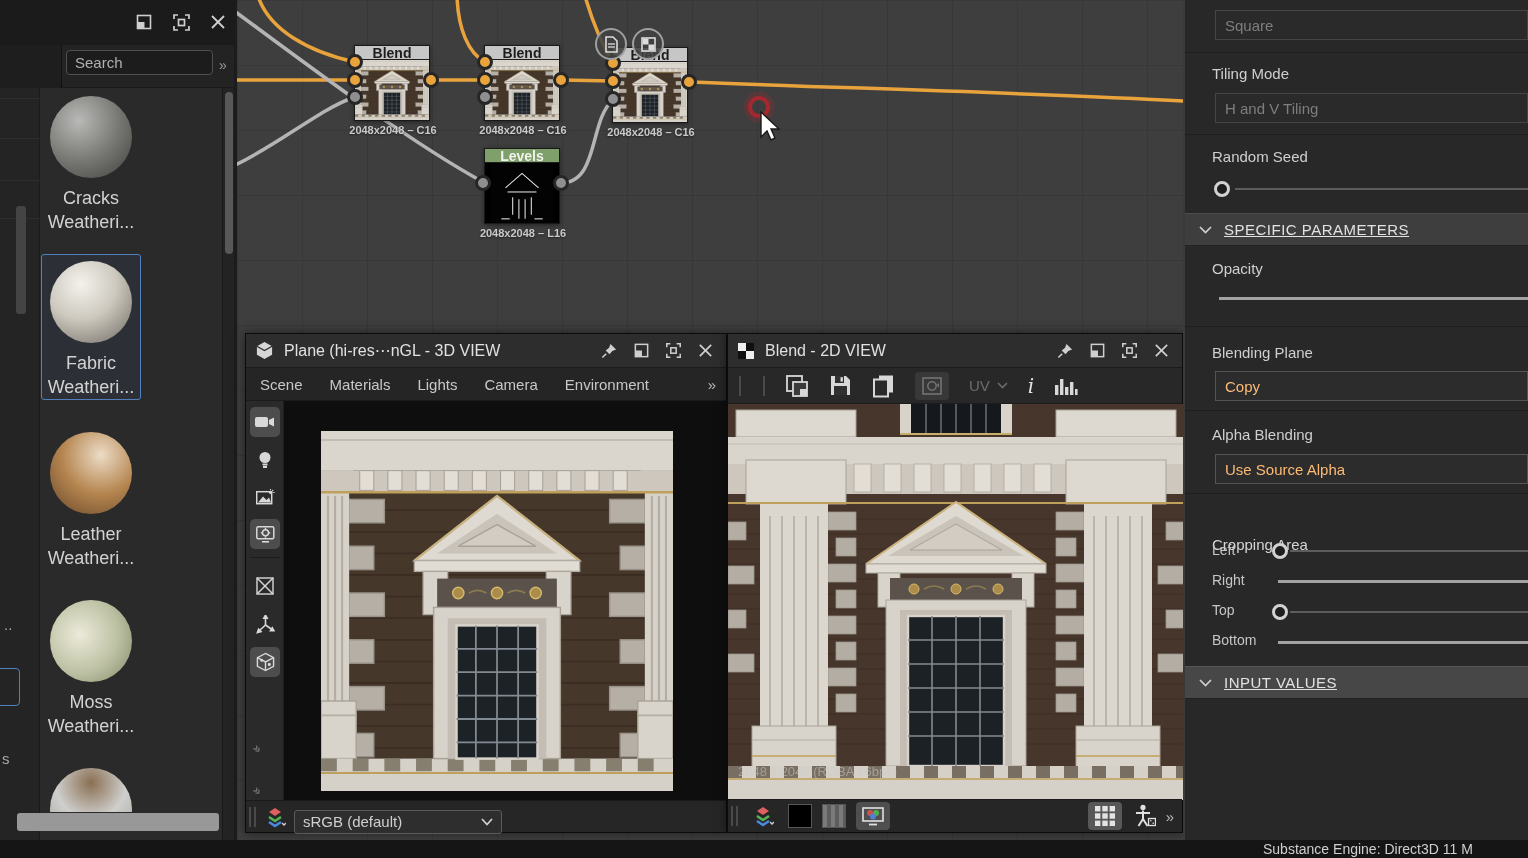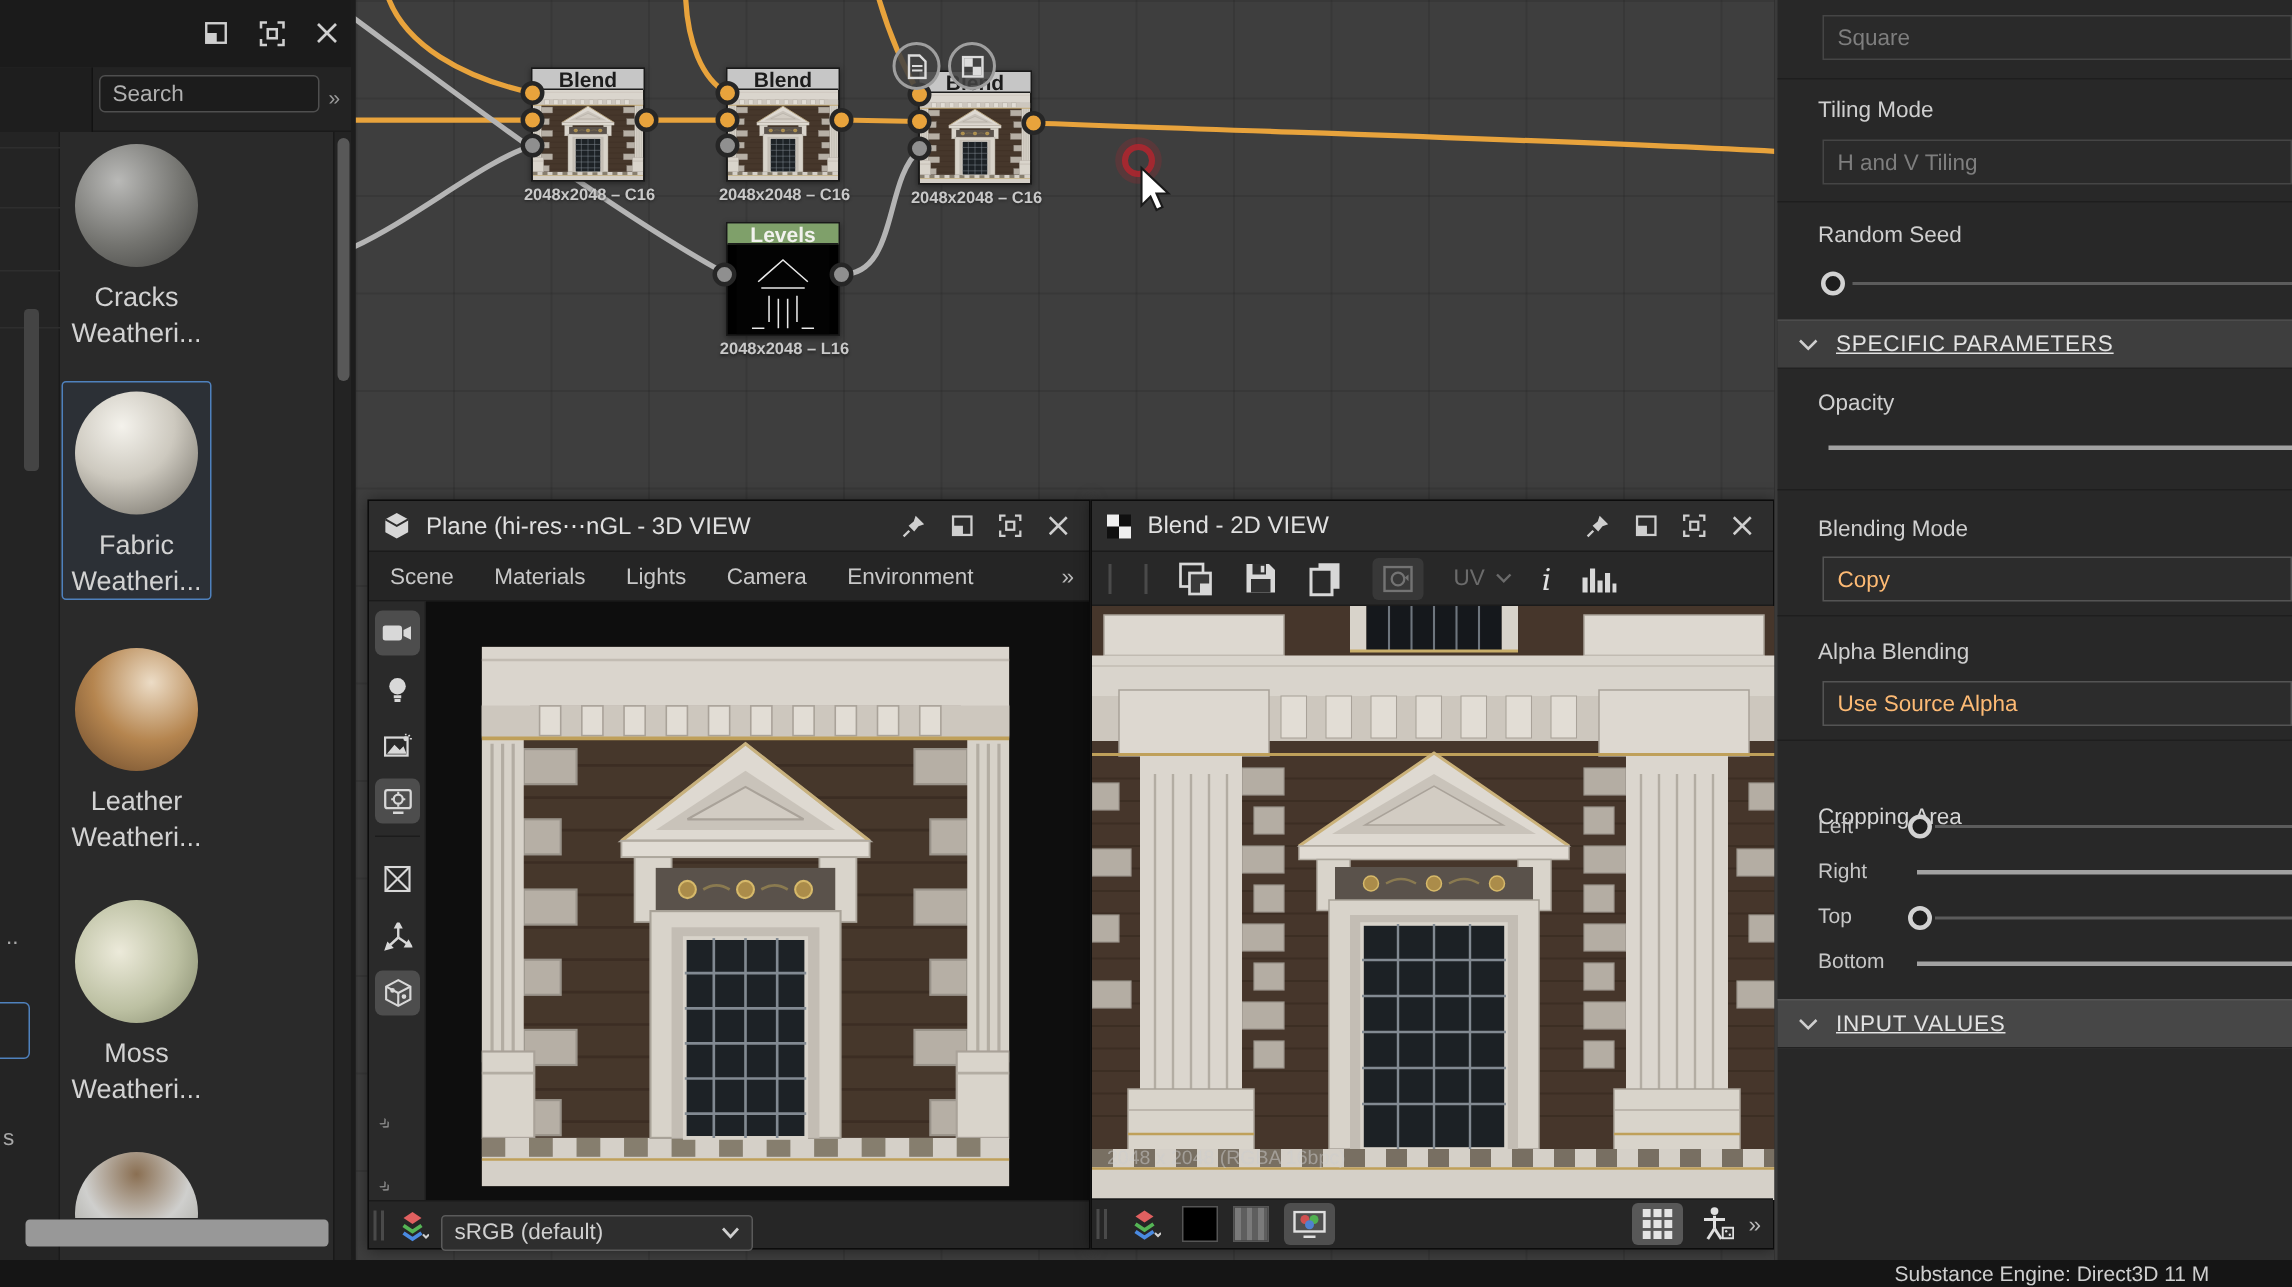--- a/index.html
+++ b/index.html
@@ -847,21 +847,21 @@
     <svg width="13" height="8" viewBox="0 0 13 8">
         <polyline points="1,1 6.5,6.5 12,1" fill="none" stroke="#cfcfcf" stroke-width="1.7"></polyline>
       </svg>
     <span>SPECIFIC PARAMETERS</span>
   </div>
 
   <span class="prop-label" style="top:260px;">Opacity</span>
   <div class="track-lit" style="left:34px;right:0;top:297px;"></div>
   <div class="sep" style="top:326px;"></div>
 
-  <span class="prop-label" style="top:344px;">Blending Mode</span>
+  <span class="prop-label" style="top:344px;">Blending Plane</span>
   <div class="prop-drop" style="top:371px;">
     <span>Copy</span>
   </div>
   <div class="sep" style="top:410px;"></div>
 
   <span class="prop-label" style="top:426px;">Alpha Blending</span>
   <div class="prop-drop" style="top:454px;">
     <span>Use Source Alpha</span>
   </div>
   <div class="sep" style="top:493px;"></div>

